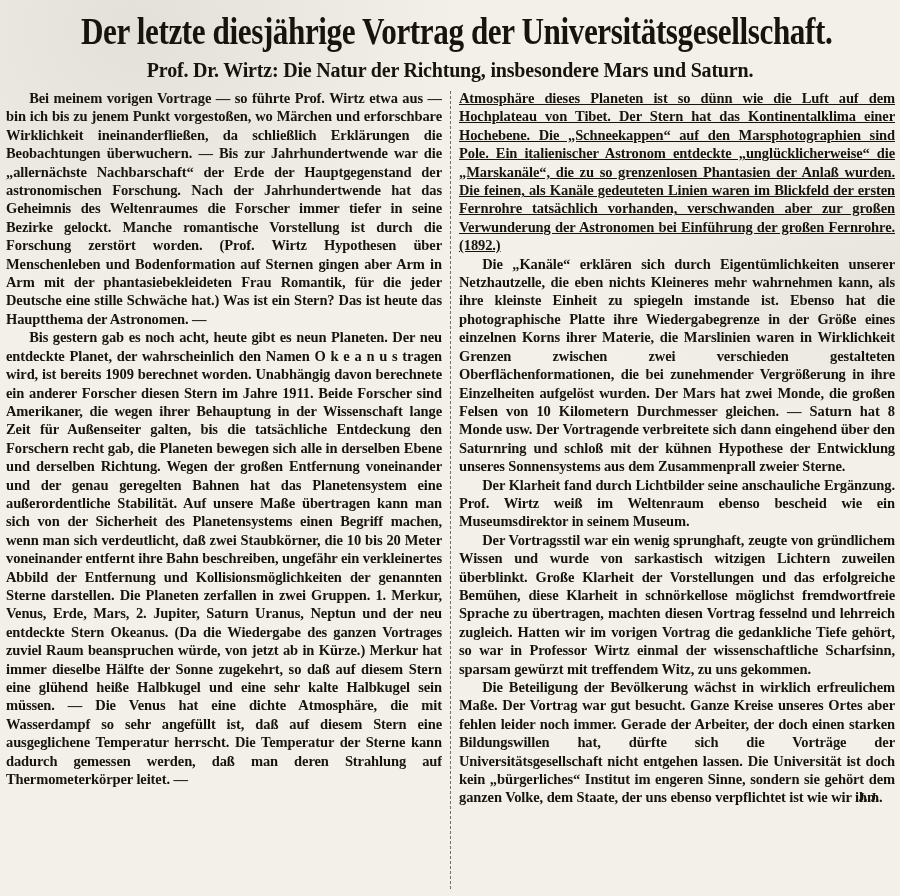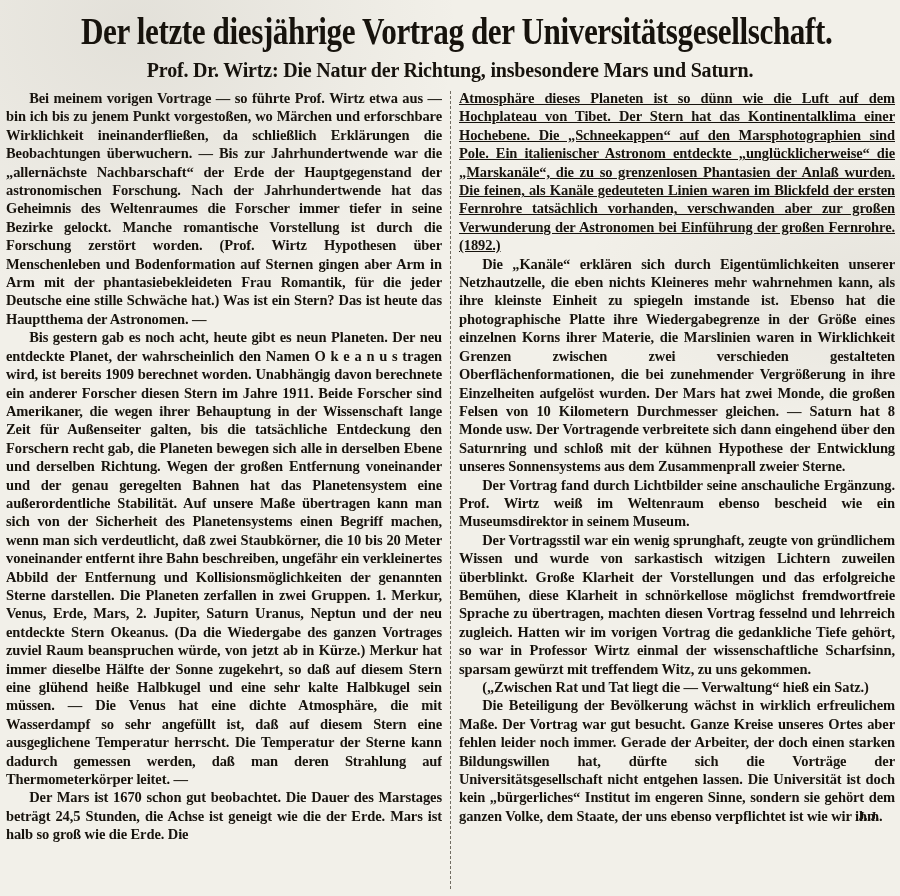--- a/index.html
+++ b/index.html
@@ -93,26 +93,24 @@
 <div class="page">
   <header class="masthead">
     <h1 class="headline">Der letzte diesjährige Vortrag der Universitätsgesellschaft.</h1>
     <h2 class="subhead">Prof. Dr. Wirtz: Die Natur der Richtung, insbesondere Mars und Saturn.</h2>
   </header>
 
   <main class="article-body">
     <div class="col">
         <p>Bei meinem vorigen Vortrage — so führte Prof. Wirtz etwa aus — bin ich bis zu jenem Punkt vorgestoßen, wo Märchen und erforschbare Wirklichkeit ineinanderfließen, da schließlich Erklärungen die Beobachtungen überwuchern. — Bis zur Jahrhundertwende war die „allernächste Nachbarschaft“ der Erde der Hauptgegenstand der astronomischen Forschung. Nach der Jahrhundertwende hat das Geheimnis des Weltenraumes die Forscher immer tiefer in seine Bezirke gelockt. Manche romantische Vorstellung ist durch die Forschung zerstört worden. (Prof. Wirtz Hypothesen über Menschenleben und Bodenformation auf Sternen gingen aber Arm in Arm mit der phantasiebekleideten Frau Romantik, für die jeder Deutsche eine stille Schwäche hat.) Was ist ein Stern? Das ist heute das Hauptthema der Astronomen. —</p>
         <p>Bis gestern gab es noch acht, heute gibt es neun Planeten. Der neu entdeckte Planet, der wahrscheinlich den Namen O k e a n u s tragen wird, ist bereits 1909 berechnet worden. Unabhängig davon berechnete ein anderer Forscher diesen Stern im Jahre 1911. Beide Forscher sind Amerikaner, die wegen ihrer Behauptung in der Wissenschaft lange Zeit für Außenseiter galten, bis die tatsächliche Entdeckung den Forschern recht gab, die Planeten bewegen sich alle in derselben Ebene und derselben Richtung. Wegen der großen Entfernung voneinander und der genau geregelten Bahnen hat das Planetensystem eine außerordentliche Stabilität. Auf unsere Maße übertragen kann man sich von der Sicherheit des Planetensystems einen Begriff machen, wenn man sich verdeutlicht, daß zwei Staubkörner, die 10 bis 20 Meter voneinander entfernt ihre Bahn beschreiben, ungefähr ein verkleinertes Abbild der Entfernung und Kollisionsmöglichkeiten der genannten Sterne darstellen. Die Planeten zerfallen in zwei Gruppen. 1. Merkur, Venus, Erde, Mars, 2. Jupiter, Saturn Uranus, Neptun und der neu entdeckte Stern Okeanus. (Da die Wiedergabe des ganzen Vortrages zuviel Raum beanspruchen würde, von jetzt ab in Kürze.) Merkur hat immer dieselbe Hälfte der Sonne zugekehrt, so daß auf diesem Stern eine glühend heiße Halbkugel und eine sehr kalte Halbkugel sein müssen. — Die Venus hat eine dichte Atmosphäre, die mit Wasserdampf so sehr angefüllt ist, daß auf diesem Stern eine ausgeglichene Temperatur herrscht. Die Temperatur der Sterne kann dadurch gemessen werden, daß man deren Strahlung auf Thermometerkörper leitet. —</p>
-        <p>Der Mars ist 1670 schon gut beobachtet. Die Dauer des Marstages beträgt 24,5 Stunden, die Achse ist geneigt wie die der Erde. Mars ist halb so groß wie die Erde. Die</p>
       </div>
     <div class="divider"></div>
     <div class="col">
         <p class="noindent">Atmosphäre dieses Planeten ist so dünn wie die Luft auf dem Hochplateau von Tibet. Der Stern hat das Kontinentalklima einer Hochebene. Die „Schneekappen“ auf den Marsphotographien sind Pole. Ein italienischer Astronom entdeckte „unglücklicherweise“ die „Marskanäle“, die zu so grenzenlosen Phantasien der Anlaß wurden. Die feinen, als Kanäle gedeuteten Linien waren im Blickfeld der ersten Fernrohre tatsächlich vorhanden, verschwanden aber zur großen Verwunderung der Astronomen bei Einführung der großen Fernrohre. (1892.)</p>
         <p>Die „Kanäle“ erklären sich durch Eigentümlichkeiten unserer Netzhautzelle, die eben nichts Kleineres mehr wahrnehmen kann, als ihre kleinste Einheit zu spiegeln imstande ist. Ebenso hat die photographische Platte ihre Wiedergabegrenze in der Größe eines einzelnen Korns ihrer Materie, die Marslinien waren in Wirklichkeit Grenzen zwischen zwei verschieden gestalteten Oberflächenformationen, die bei zunehmender Vergrößerung in ihre Einzelheiten aufgelöst wurden. Der Mars hat zwei Monde, die großen Felsen von 10 Kilometern Durchmesser gleichen. — Saturn hat 8 Monde usw. Der Vortragende verbreitete sich dann eingehend über den Saturnring und schloß mit der kühnen Hypothese der Entwicklung unseres Sonnensystems aus dem Zusammenprall zweier Sterne.</p>
-        <p>Der Vortrag fand durch Lichtbilder seine anschauliche Ergänzung. Prof. Wirtz weiß im Weltenraum ebenso bescheid wie ein Museumsdirektor in seinem Museum.</p>
+        <p>Der Klarheit fand durch Lichtbilder seine anschauliche Ergänzung. Prof. Wirtz weiß im Weltenraum ebenso bescheid wie ein Museumsdirektor in seinem Museum.</p>
         <p>Der Vortragsstil war ein wenig sprunghaft, zeugte von gründlichem Wissen und wurde von sarkastisch witzigen Lichtern zuweilen überblinkt. Große Klarheit der Vorstellungen und das erfolgreiche Bemühen, diese Klarheit in schnörkellose möglichst fremdwortfreie Sprache zu übertragen, machten diesen Vortrag fesselnd und lehrreich zugleich. Hatten wir im vorigen Vortrag die gedankliche Tiefe gehört, so war in Professor Wirtz einmal der wissenschaftliche Scharfsinn, sparsam gewürzt mit treffendem Witz, zu uns gekommen.</p>
-        <p>(„Zwischen Rat und Tat liegt die — Verwaltung“ hieß ein Satz.)</p>
         <p>Die Beteiligung der Bevölkerung wächst in wirklich erfreulichem Maße. Der Vortrag war gut besucht. Ganze Kreise unseres Ortes aber fehlen leider noch immer. Gerade der Arbeiter, der doch einen starken Bildungswillen hat, dürfte sich die Vorträge der Universitätsgesellschaft nicht entgehen lassen. Die Universität ist doch kein „bürgerliches“ Institut im engeren Sinne, sondern sie gehört dem ganzen Volke, dem Staate, der uns ebenso verpflichtet ist wie wir ihm.</p>
         <div class="signature">J. J.</div>
       </div>
   </main>
 </div>
 
 </body></html>

